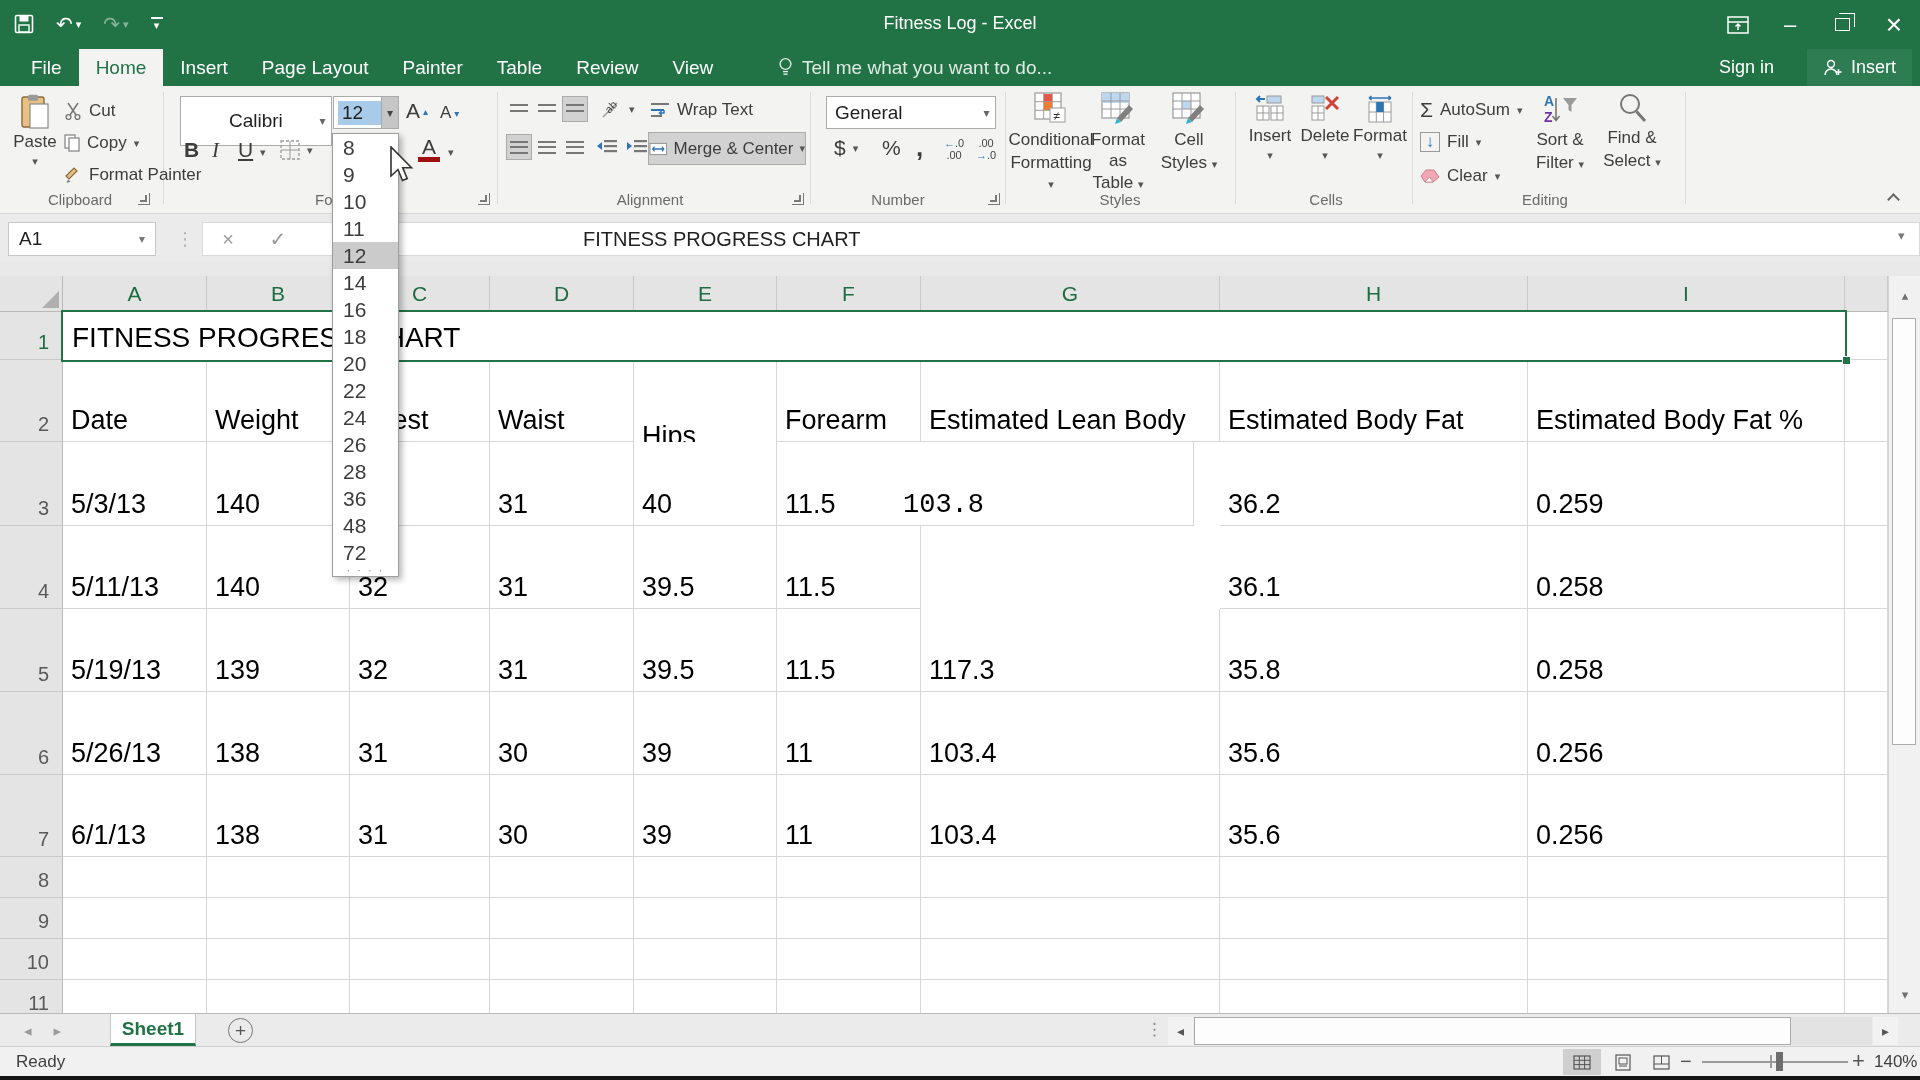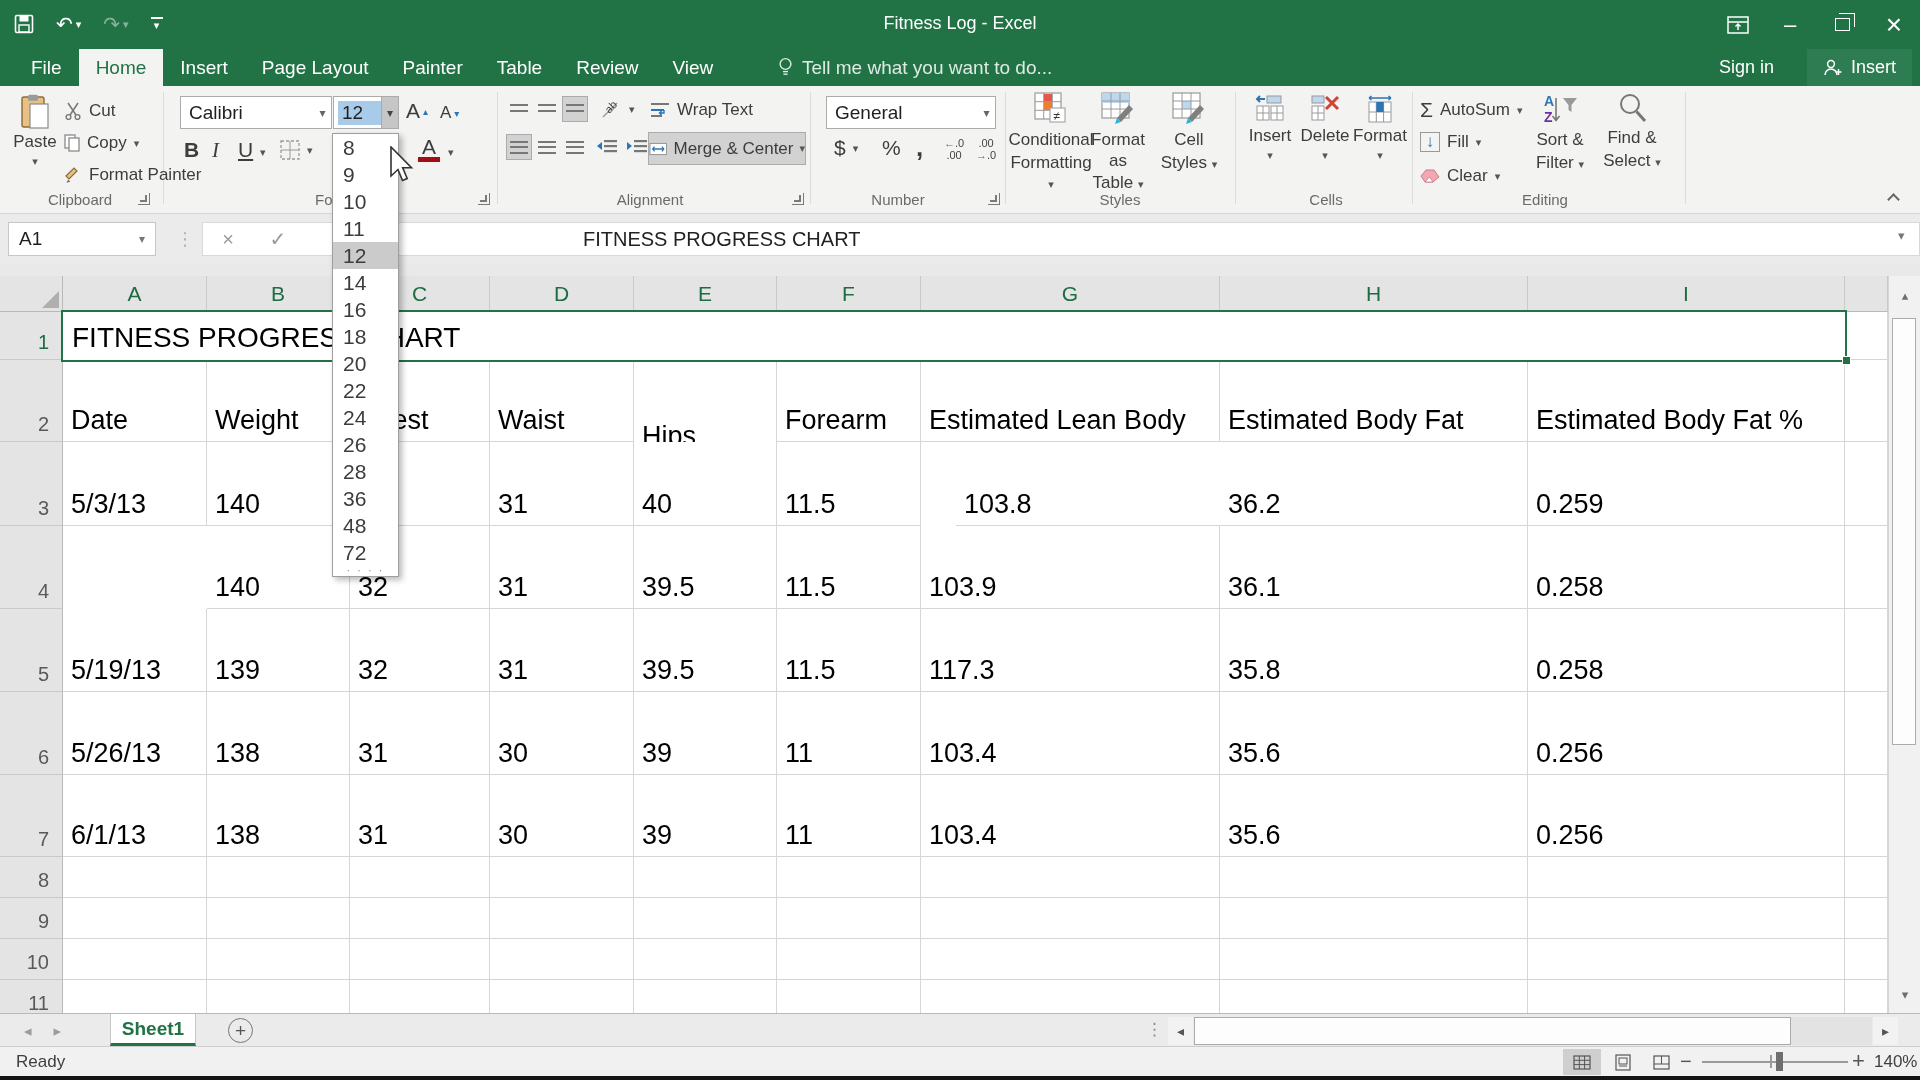--- a/index.html
+++ b/index.html
@@ -217,21 +217,21 @@
     <div class="hrow" style="left:64px;top:79px;">
       <svg width="18" height="18" viewBox="0 0 18 18">
           <path d="M2 10 L10 2 L13 5 L5 13 Z" fill="#E8C083" stroke="#8B6B3D" stroke-width="1.2"></path>
           <path d="M4 13.5 L2.5 17 L6.5 15.5" fill="#777"></path>
         </svg>
       <span class="rlabel">Format Painter</span>
     </div>
     <div class="glabel" style="left:80px">Clipboard</div>
     <div class="launcher" style="left:138px"></div>
 
-    <div class="combo" style="left:180px;top:10px;width:152px;height:33px;">
+    <div class="combo" style="left:180px;top:10px;width:152px;height:50px;padding-left:40px;">
       <span class="cv">Calibri</span>
       <span class="ca">▾</span>
     </div>
     <div class="combo" style="left:333px;top:10px;width:48px;height:33px;border-right:none;">
       <span class="cv" style="background:#A9CBEA;margin-left:4px;padding:1px 4px;">12</span>
     </div>
     <div class="combo" style="left:381px;top:10px;width:18px;height:33px;background:#C6C6C6;justify-content:center;">
       <span style="font-size:12px;color:#444">▾</span>
     </div>
     <div class="hrow" style="left:406px;top:13px;font-size:21px;">
@@ -533,31 +533,31 @@
       <div class="cell" style="left: 1220px; top: 84px; width: 308px; height: 82px;">Estimated Body Fat</div>
       <div class="cell" style="left: 1528px; top: 84px; width: 317px; height: 82px;">Estimated Body Fat %</div>
       <div class="cell" style="left: 1845px; top: 84px; width: 43px; height: 82px;"></div>
       <div class="rhd" style="left: 0px; top: 166px; width: 63px; height: 84px;">3</div>
       <div class="cell" style="left: 63px; top: 166px; width: 144px; height: 84px;">5/3/13</div>
       <div class="cell" style="left: 207px; top: 166px; width: 143px; height: 84px;">140</div>
       <div class="cell" style="left: 350px; top: 166px; width: 140px; height: 84px;"></div>
       <div class="cell" style="left: 490px; top: 166px; width: 144px; height: 84px;">31</div>
       <div class="cell" style="left: 634px; top: 166px; width: 143px; height: 84px;">40</div>
       <div class="cell" style="left: 777px; top: 166px; width: 144px; height: 84px;">11.5</div>
-      <div class="cell" style="left: 956px; top: 166px; width: 299px; height: 84px;">103.8</div>
+      <div class="cell" style="left: 895px; top: 166px; width: 299px; height: 84px; font-family: Liberation Mono, monospace;">103.8</div>
       <div class="cell" style="left: 1220px; top: 166px; width: 308px; height: 84px;">36.2</div>
       <div class="cell" style="left: 1528px; top: 166px; width: 317px; height: 84px; text-align: right;">0.259</div>
       <div class="cell" style="left: 1845px; top: 166px; width: 43px; height: 84px;"></div>
       <div class="rhd" style="left: 0px; top: 250px; width: 63px; height: 83px;">4</div>
+      <div class="cell" style="left: 63px; top: 250px; width: 144px; height: 83px;">5/11/13</div>
       <div class="cell" style="left: 207px; top: 250px; width: 143px; height: 83px;">140</div>
       <div class="cell" style="left: 350px; top: 250px; width: 140px; height: 83px;">32</div>
       <div class="cell" style="left: 490px; top: 250px; width: 144px; height: 83px;">31</div>
       <div class="cell" style="left: 634px; top: 250px; width: 143px; height: 83px;">39.5</div>
       <div class="cell" style="left: 777px; top: 250px; width: 144px; height: 83px;">11.5</div>
-      <div class="cell" style="left: 921px; top: 250px; width: 299px; height: 83px;">103.9</div>
       <div class="cell" style="left: 1220px; top: 250px; width: 308px; height: 83px;">36.1</div>
       <div class="cell" style="left: 1528px; top: 250px; width: 317px; height: 83px;">0.258</div>
       <div class="cell" style="left: 1845px; top: 250px; width: 43px; height: 83px;"></div>
       <div class="rhd" style="left: 0px; top: 333px; width: 63px; height: 83px;">5</div>
       <div class="cell" style="left: 63px; top: 333px; width: 144px; height: 83px;">5/19/13</div>
       <div class="cell" style="left: 207px; top: 333px; width: 143px; height: 83px;">139</div>
       <div class="cell" style="left: 350px; top: 333px; width: 140px; height: 83px;">32</div>
       <div class="cell" style="left: 490px; top: 333px; width: 144px; height: 83px;">31</div>
       <div class="cell" style="left: 634px; top: 333px; width: 143px; height: 83px;">39.5</div>
       <div class="cell" style="left: 777px; top: 333px; width: 144px; height: 83px;">11.5</div>

